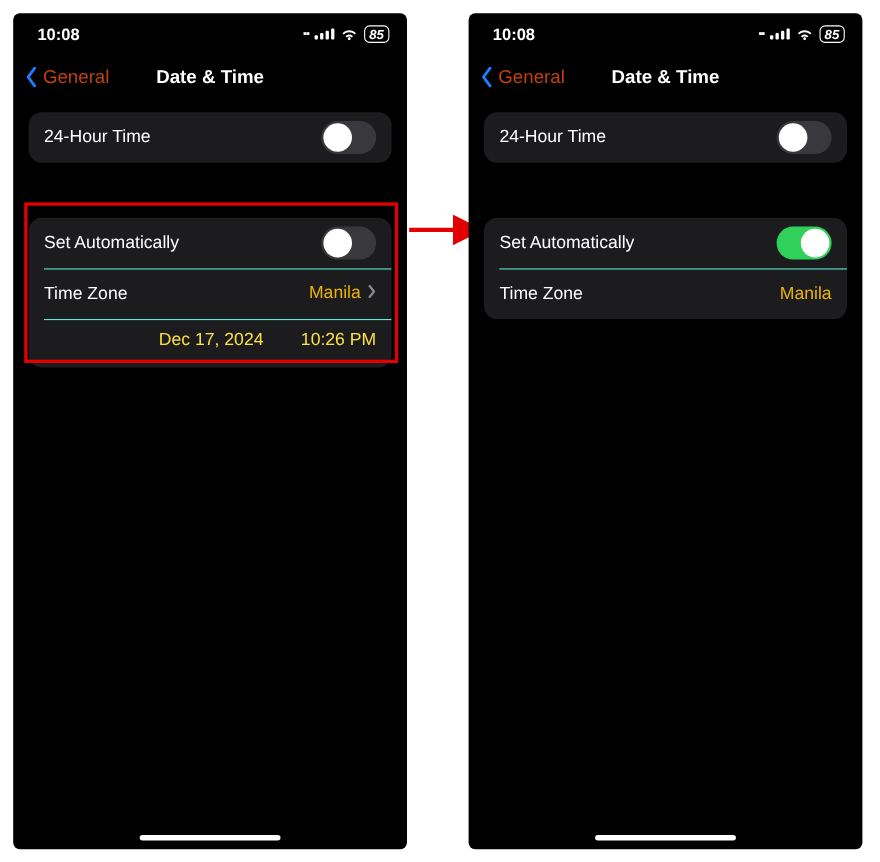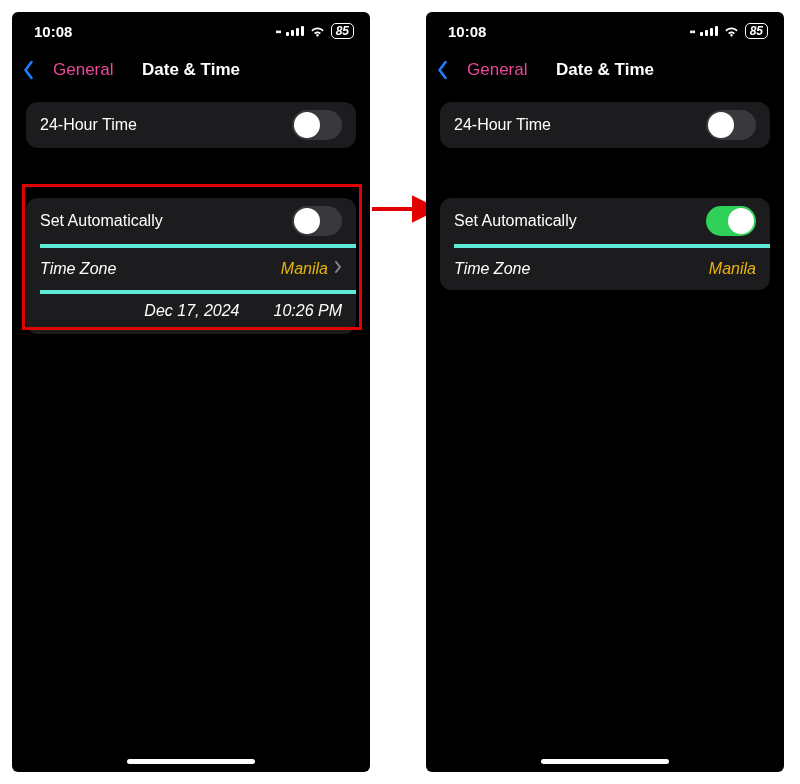--- a/index.html
+++ b/index.html
@@ -56,22 +56,22 @@
     font-style:italic;
   }
 
   
   .navhdr {
     height: 40px;
     position: relative;
     display:flex; align-items:center;
   }
   .back {
-    display:flex; align-items:center; gap:18px;
-    color:#ec4899; font-size:17px; padding-left:10px;
+    display:flex; align-items:center; gap:4px;
+    color:#c2410c; font-size:17px; padding-left:10px;
     cursor:pointer;
   }
   .back svg { width:13px; height:20px; }
   .title {
     position:absolute; left:0; right:0; text-align:center;
     font-size:17px; font-weight:600; pointer-events:none;
   }
 
   
   .content { padding: 12px 14px 0; }
@@ -79,27 +79,27 @@
     background:#1c1c1e;
     border-radius:12px;
     overflow:hidden;
   }
   .group + .group { margin-top: 50px; }
   .row {
     display:flex; align-items:center; justify-content:space-between;
     min-height:46px; padding:0 14px;
     font-size:16px;
   }
-  .row + .row { border-top:4px solid #5eead4; margin-left:14px; padding-left:0;font-style:italic; }
+  .row + .row { border-top:1px solid #5eead4; margin-left:14px; padding-left:0; }
   .row-label { color:#fff; }
   .row-detail { color:#eab308; display:flex; align-items:flex-start; gap:6px; }
   .chev svg{width:8px;height:14px;}
   .row-date {
     justify-content:flex-end; gap:34px;
-    color:#ffffff; font-size:16px;
+    color:#fde047; font-size:16px;
     padding:0 14px 6px 0; min-height:44px;
   }
   .row-date span{white-space:nowrap;}
 
   
   .toggle {
     width:50px; height:30px; border-radius:15px;
     background:#39393d; position:relative; cursor:pointer;
   }
   .toggle.on { background:#30d158; }

